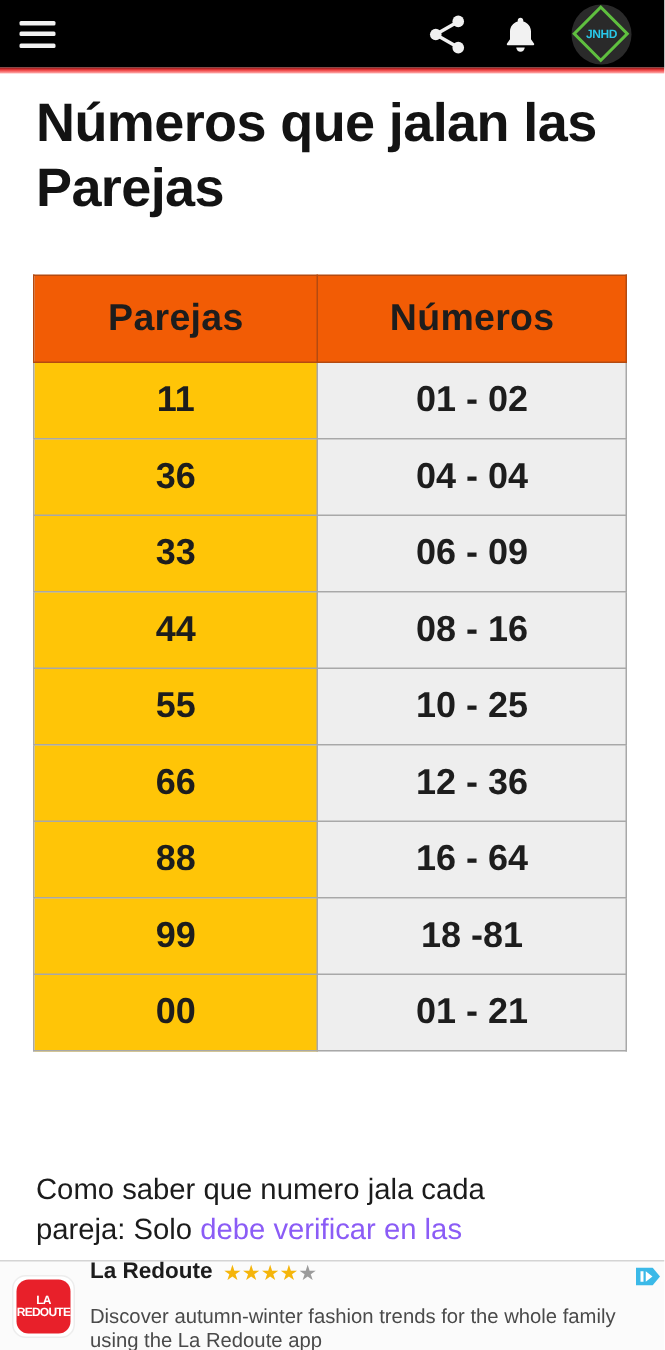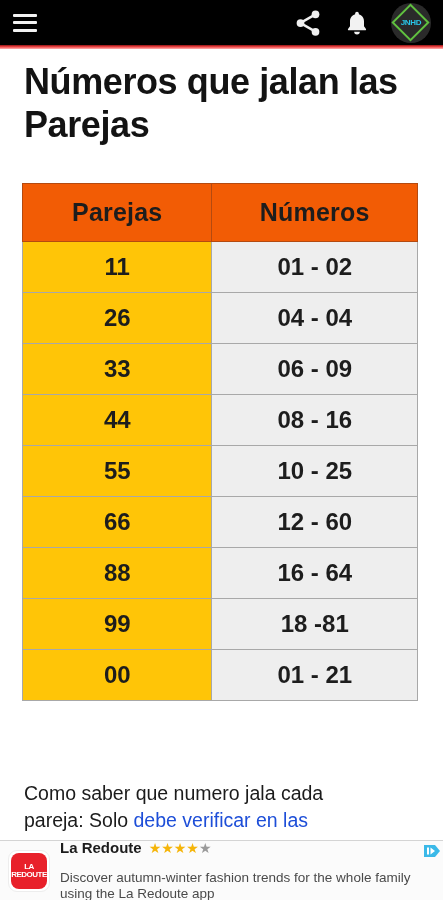--- a/index.html
+++ b/index.html
@@ -13,21 +13,21 @@
 
   
   .appbar {
     position: absolute; top: 0; left: 0;
     width: 443px; height: 45px;
     background: #000000;
     display: flex; align-items: center;
   }
   .appbar-left { display:flex; align-items:center; padding-left: 13px; }
   .appbar-spacer { flex: 1 1 auto; }
-  .appbar-right { display:flex; align-items:center; gap: 20px; padding-right: 12px; }
+  .appbar-right { display:flex; align-items:center; gap: 20px; padding-right: 22px; }
 
   .hamburger { width: 26px; height: 22px; display:flex; flex-direction:column; justify-content:space-between; padding: 2px 0; cursor:pointer; }
   .hamburger span { display:block; width: 24px; height: 3px; background:#f2f2f2; border-radius:1px; }
 
   .icon-share { width: 30px; height: 30px; display:block; }
   .icon-bell  { width: 28px; height: 30px; display:block; }
 
   .logo-badge {
     width: 40px; height: 40px; border-radius: 50%;
     background: #2a2a2a;
@@ -80,21 +80,21 @@
   .table td { height: 51px; font-size: 24px; }
   .cell-pair { background: #ffc507; border-color:#b08a18; }
   .cell-nums { background: #eeeeee; border-color:#b9b9b9; }
 
   
   .para {
     position:absolute; left: 24px; top: 780px; width: 352px;
     font-size: 19.5px; line-height: 27px; color: #1b1b1b;
   }
   .para b { font-weight: normal; }
-  .para .reg { font-weight: normal; color:#1d4ed8; }
+  .para .reg { font-weight: normal; color:#8b5cf6; }
 
   
   .ad {
     position:absolute; left:0; bottom:0; width:443px; height:60px;
     background:#fbfbfb; border-top:1px solid #d4d4d4;
     display:flex; align-items:center; padding: 0 8px;
   }
   .ad-icon {
     width: 42px; height: 42px; flex:0 0 42px;
     background:#ffffff; border-radius:9px;
@@ -164,38 +164,38 @@
         <th class="col-pair">Parejas</th>
         <th class="col-nums">Números</th>
       </tr>
     </thead>
     <tbody>
       <tr>
         <td class="cell-pair">11</td>
         <td class="cell-nums">01 - 02</td>
       </tr>
       <tr>
-        <td class="cell-pair">26</td>
+        <td class="cell-pair">36</td>
         <td class="cell-nums">04 - 04</td>
       </tr>
       <tr>
         <td class="cell-pair">33</td>
         <td class="cell-nums">06 - 09</td>
       </tr>
       <tr>
         <td class="cell-pair">44</td>
         <td class="cell-nums">08 - 16</td>
       </tr>
       <tr>
         <td class="cell-pair">55</td>
         <td class="cell-nums">10 - 25</td>
       </tr>
       <tr>
         <td class="cell-pair">66</td>
-        <td class="cell-nums">12 - 60</td>
+        <td class="cell-nums">12 - 36</td>
       </tr>
       <tr>
         <td class="cell-pair">88</td>
         <td class="cell-nums">16 - 64</td>
       </tr>
       <tr>
         <td class="cell-pair">99</td>
         <td class="cell-nums">18 -81</td>
       </tr>
       <tr>

